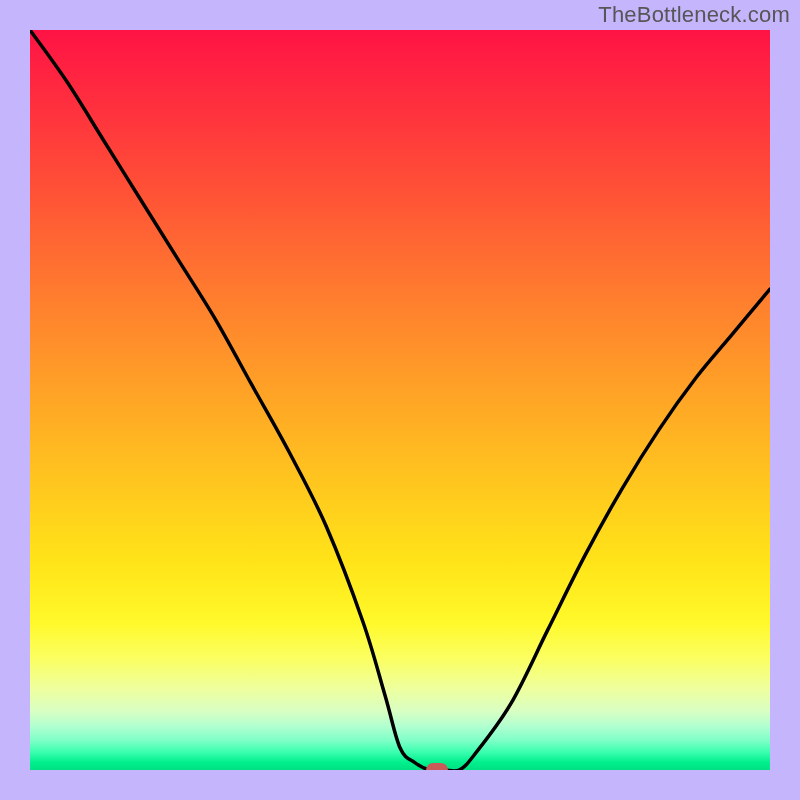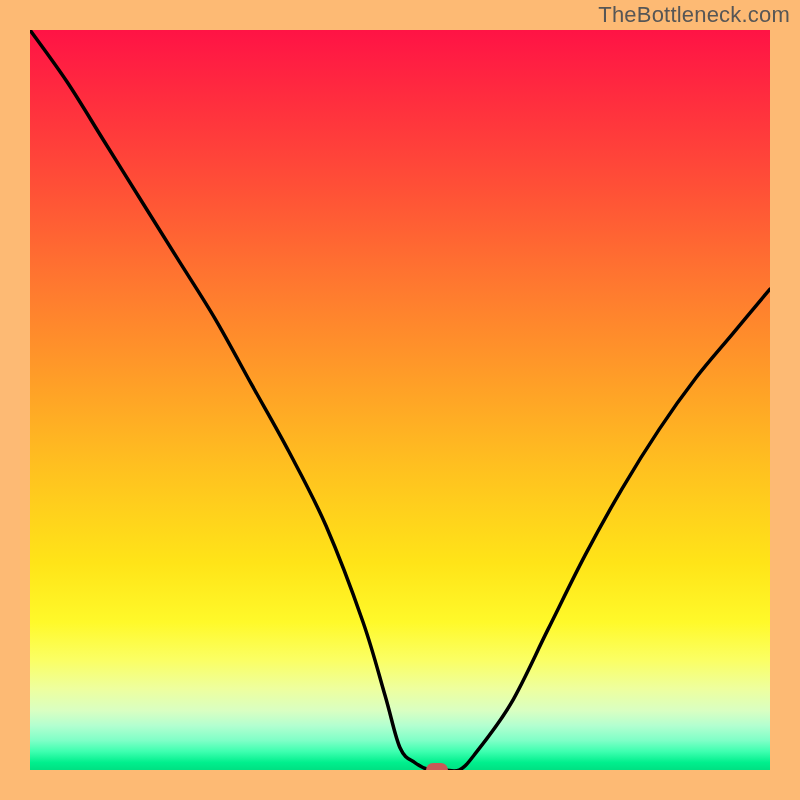--- a/index.html
+++ b/index.html
@@ -8,21 +8,21 @@
     width: 800px;
     height: 800px;
     background: #000;
     overflow: hidden;
     font-family: Arial, Helvetica, sans-serif;
   }
   .frame {
     position: relative;
     width: 800px;
     height: 800px;
-    background: #fdba74;
+    background: #c4b5fd;
   }
   .watermark {
     position: absolute;
     top: 2px;
     right: 10px;
     color: #565656;
     font-size: 22px;
     font-weight: 500;
     letter-spacing: 0.2px;
     z-index: 5;

